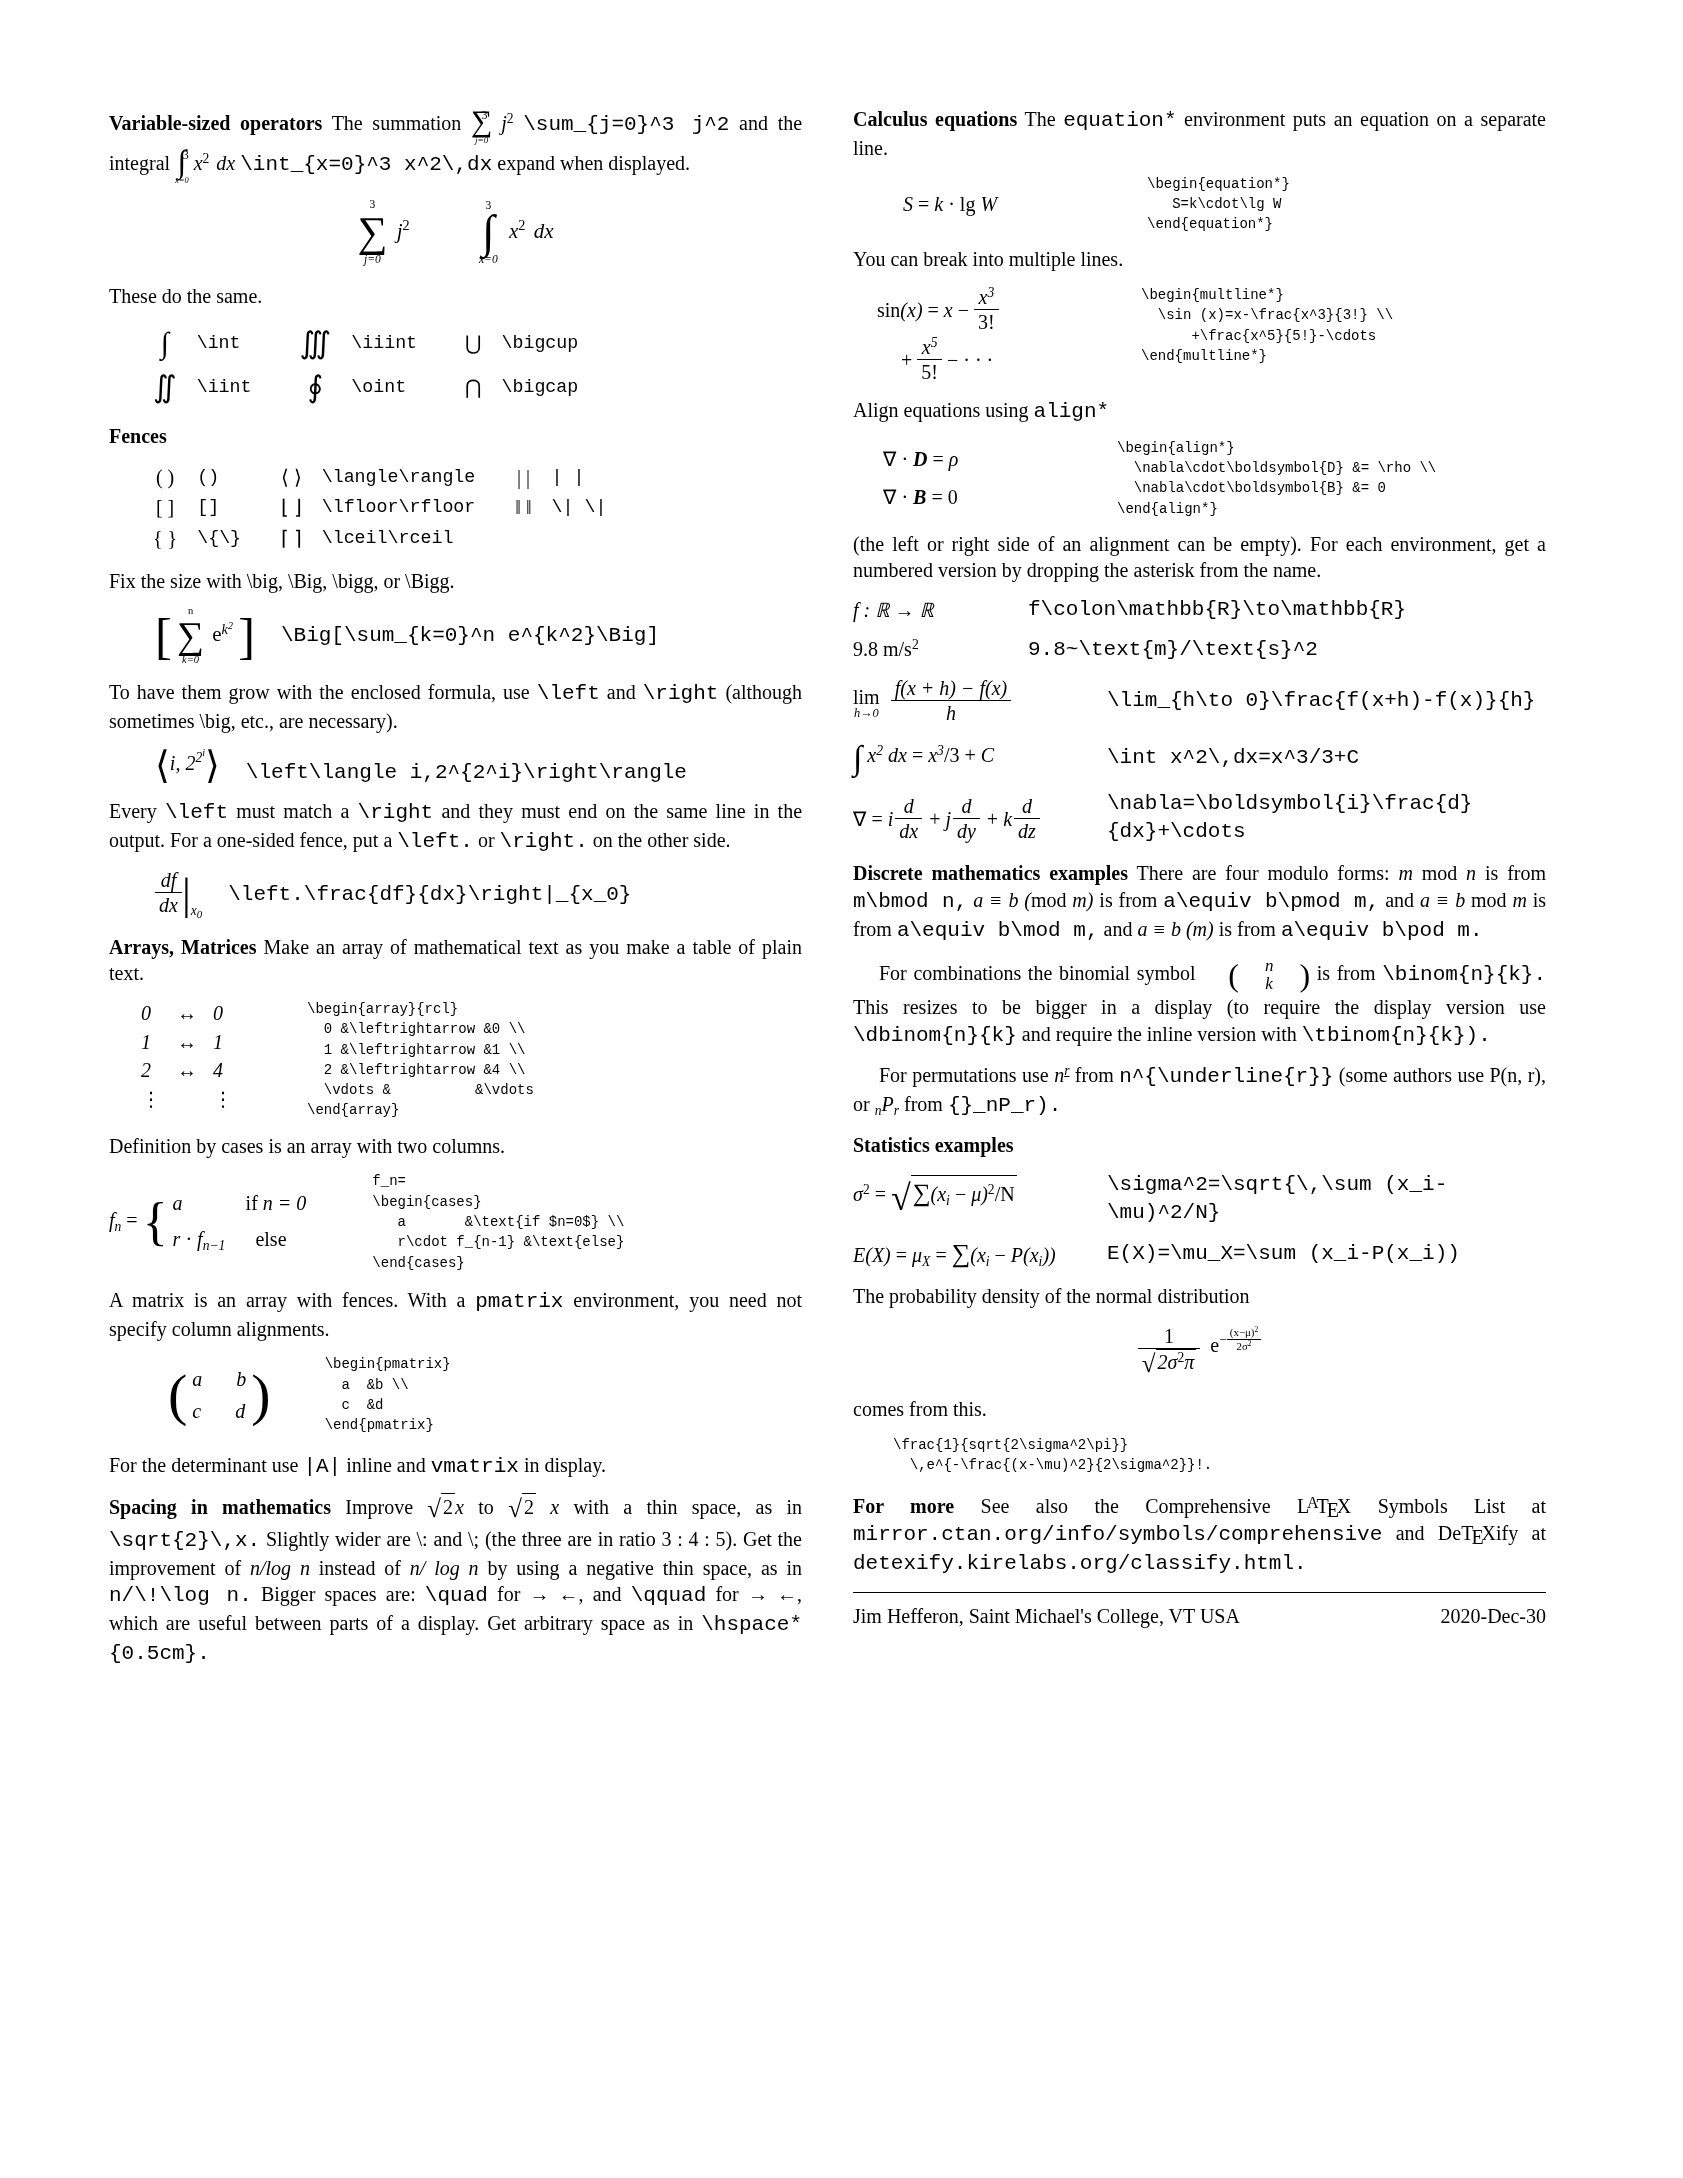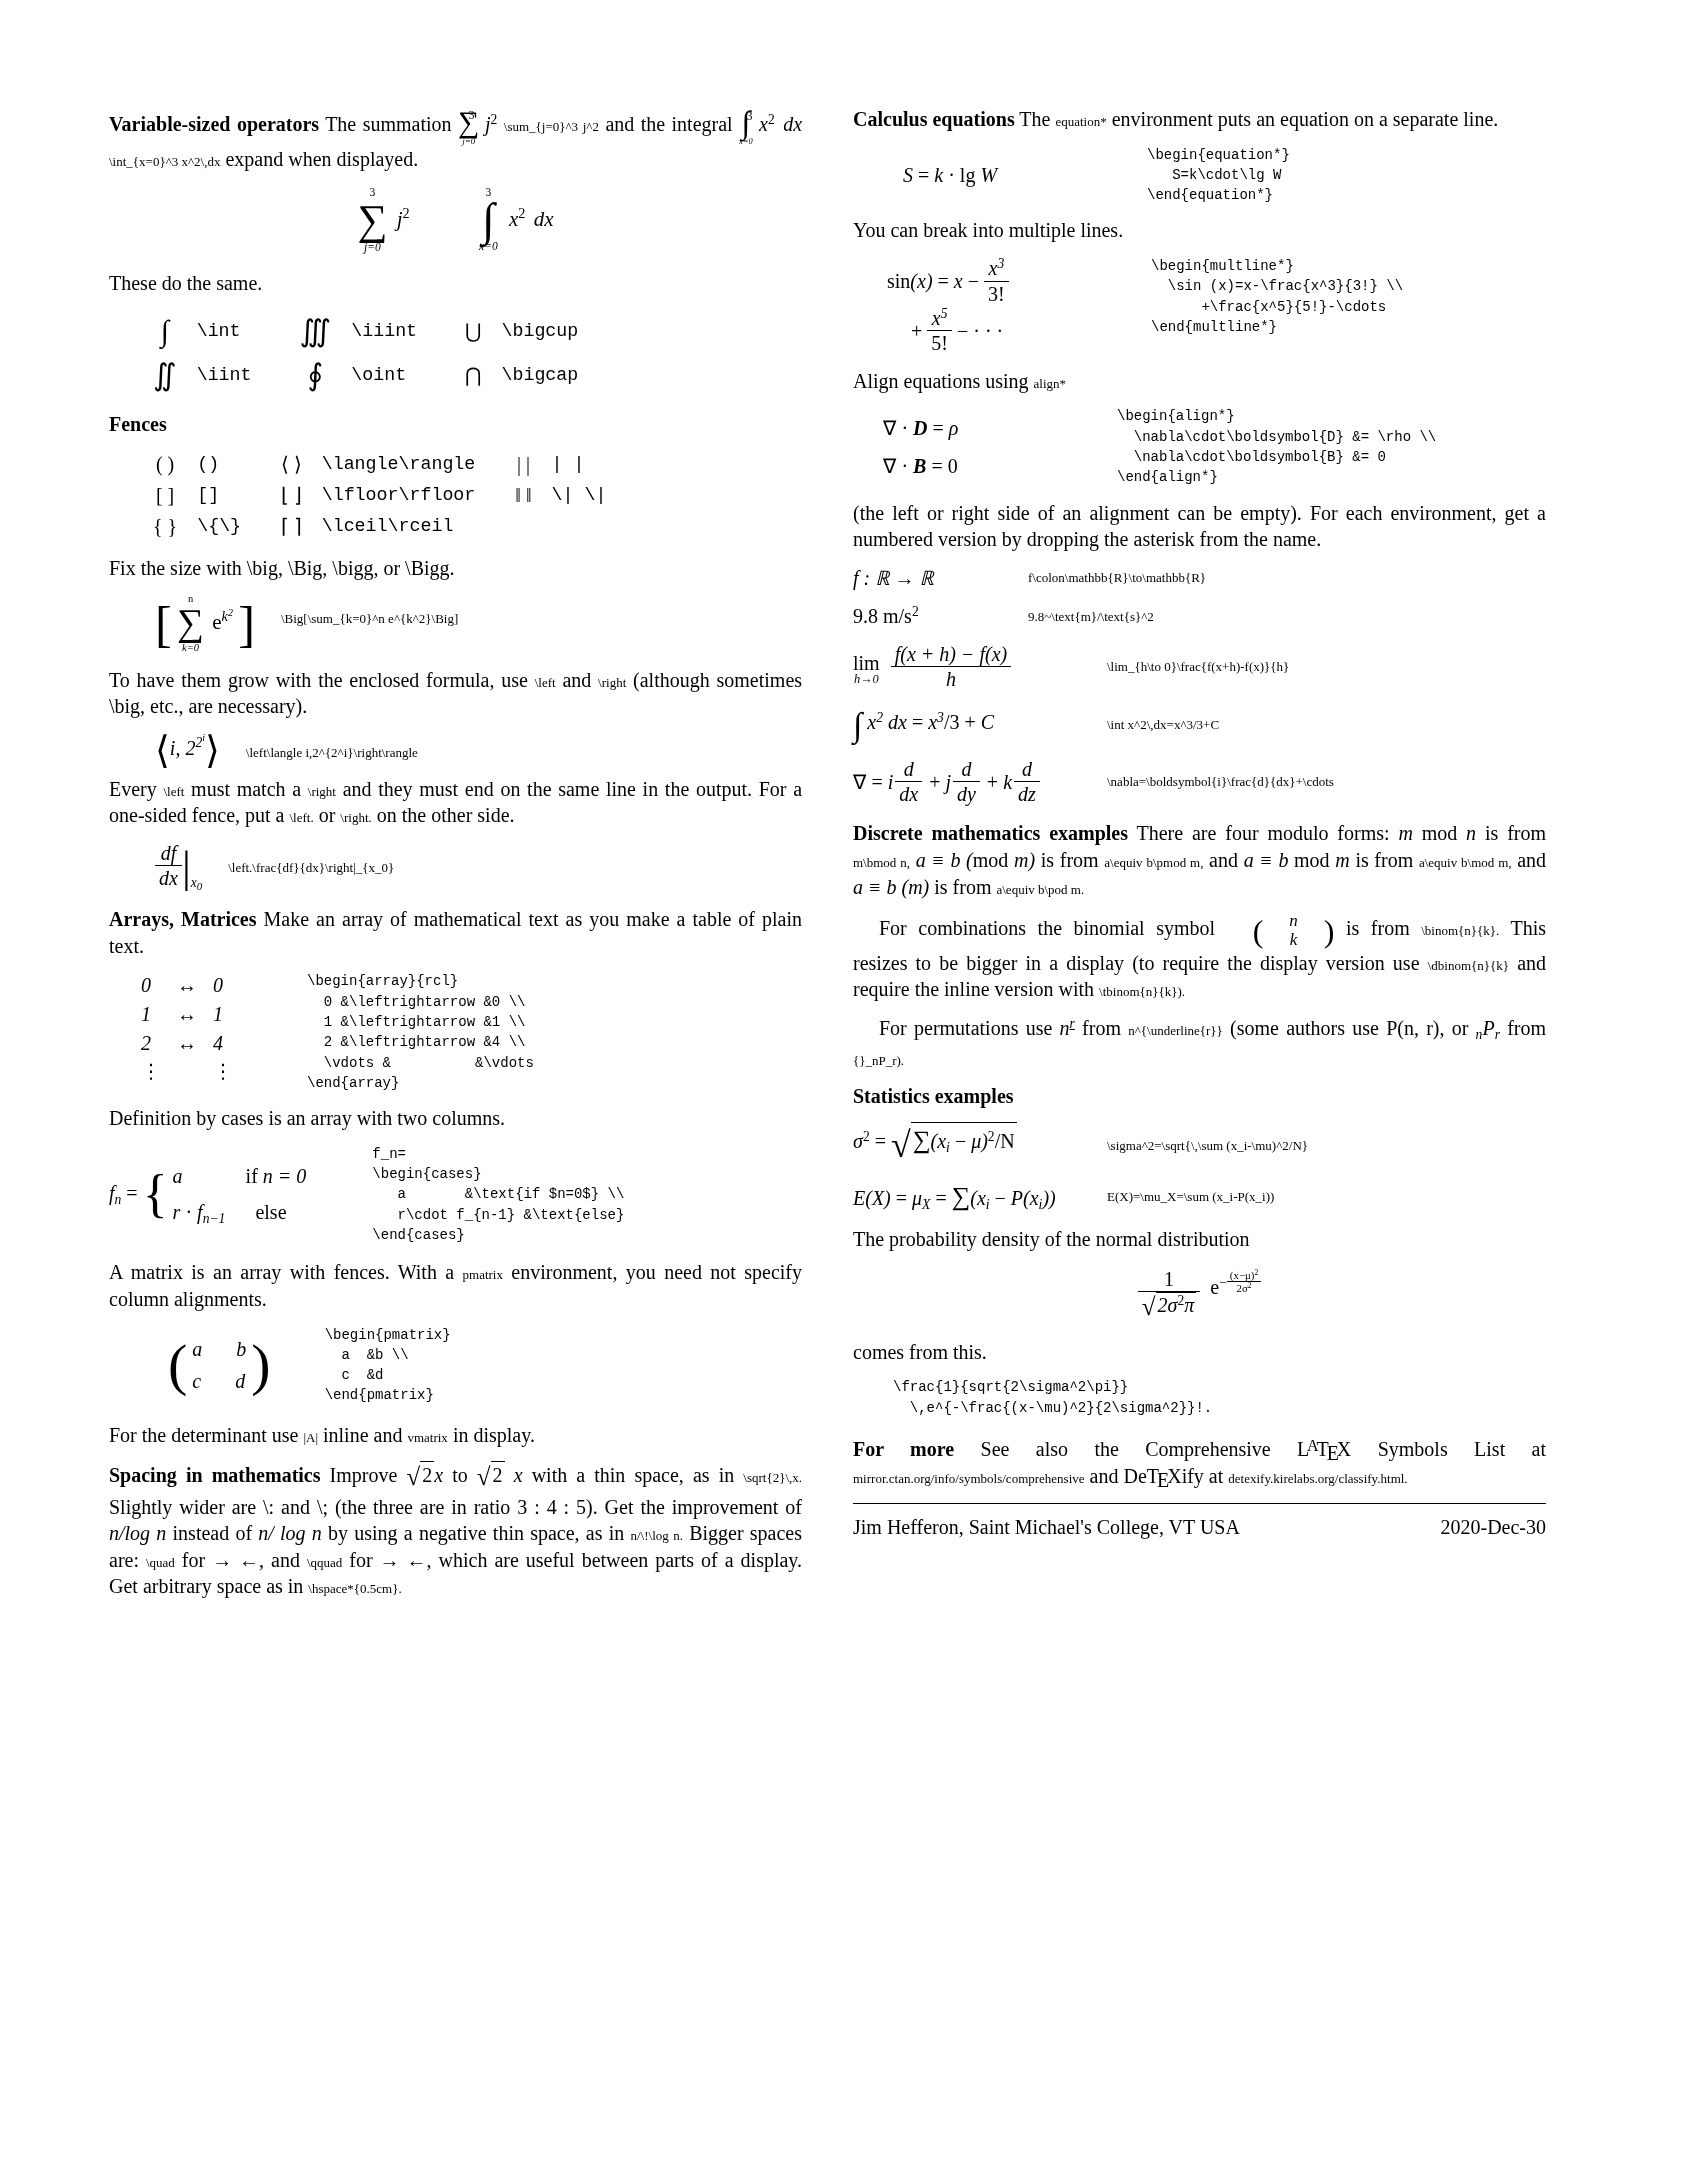--- a/index.html
+++ b/index.html
@@ -20,21 +20,21 @@
   .cols {
     display:flex;
     gap:51px;
     height:100%;
   }
   .col { width:693px; }
   p, div { font-size:20px; line-height:1.33; }
   .para { margin:12px 0 12px 0; text-align:justify; }
   .para.tight { margin-bottom:8px; }
   .hd { font-weight:bold; }
-  .tt { font-family:Liberation Serif, serif; font-size:13px; }
+  .tt { font-family:Liberation Mono, monospace; font-size:21px; }
   .math { font-family:"Liberation Serif", serif; font-style:italic; }
   .up { font-style:normal; }
   sub { font-size:0.68em; font-style:italic; vertical-align:-0.32em; }
   sup { font-size:0.68em; font-style:italic; vertical-align:0.55em; }
   .frac { display:inline-block; vertical-align:-0.52em; text-align:center; font-size:0.92em; }
   .frac .num { display:block; padding:0 3px; border-bottom:1.2px solid #000; line-height:1.18; }
   .frac .den { display:block; padding:0 3px; line-height:1.2;text-align:center; }
   .dfrac { display:inline-block; vertical-align:-0.62em; text-align:center; }
   .dfrac .num { display:block; padding:0 4px; border-bottom:1.2px solid #000; line-height:1.2; }
   .dfrac .den { display:block; padding:0 4px; line-height:1.22; }
@@ -333,21 +333,21 @@
         <span class="math" style="min-width:218px;">
           S <span class="up">=</span> k <span class="up">·</span> <span class="up">lg</span> W
         </span>
         <div class="codeblock">\begin{equation*}
    S=k\cdot\lg W
 \end{equation*}</div>
       </div>
 
       <p class="para">You can break into multiple lines.</p>
 
-      <div class="eqrow" style="margin-left:34px;">
+      <div class="eqrow" style="margin-left:24px;">
         <span class="math" style="min-width:238px;display:inline-block;">
           <span style="display:block;line-height:2.0;"><span class="up">sin</span>(x) <span class="up">=</span> x <span class="up">−</span> <span class="dfrac"><span class="num">x<sup>3</sup></span><span class="den up">3!</span></span></span>
           <span style="display:block;line-height:2.0;margin-left:24px;"><span class="up">+</span> <span class="dfrac"><span class="num">x<sup>5</sup></span><span class="den up">5!</span></span> <span class="up">−</span> <span class="up">· · ·</span></span>
         </span>
         <div class="codeblock">\begin{multline*}
   \sin (x)=x-\frac{x^3}{3!} \\
       +\frac{x^5}{5!}-\cdots
 \end{multline*}</div>
       </div>
 

